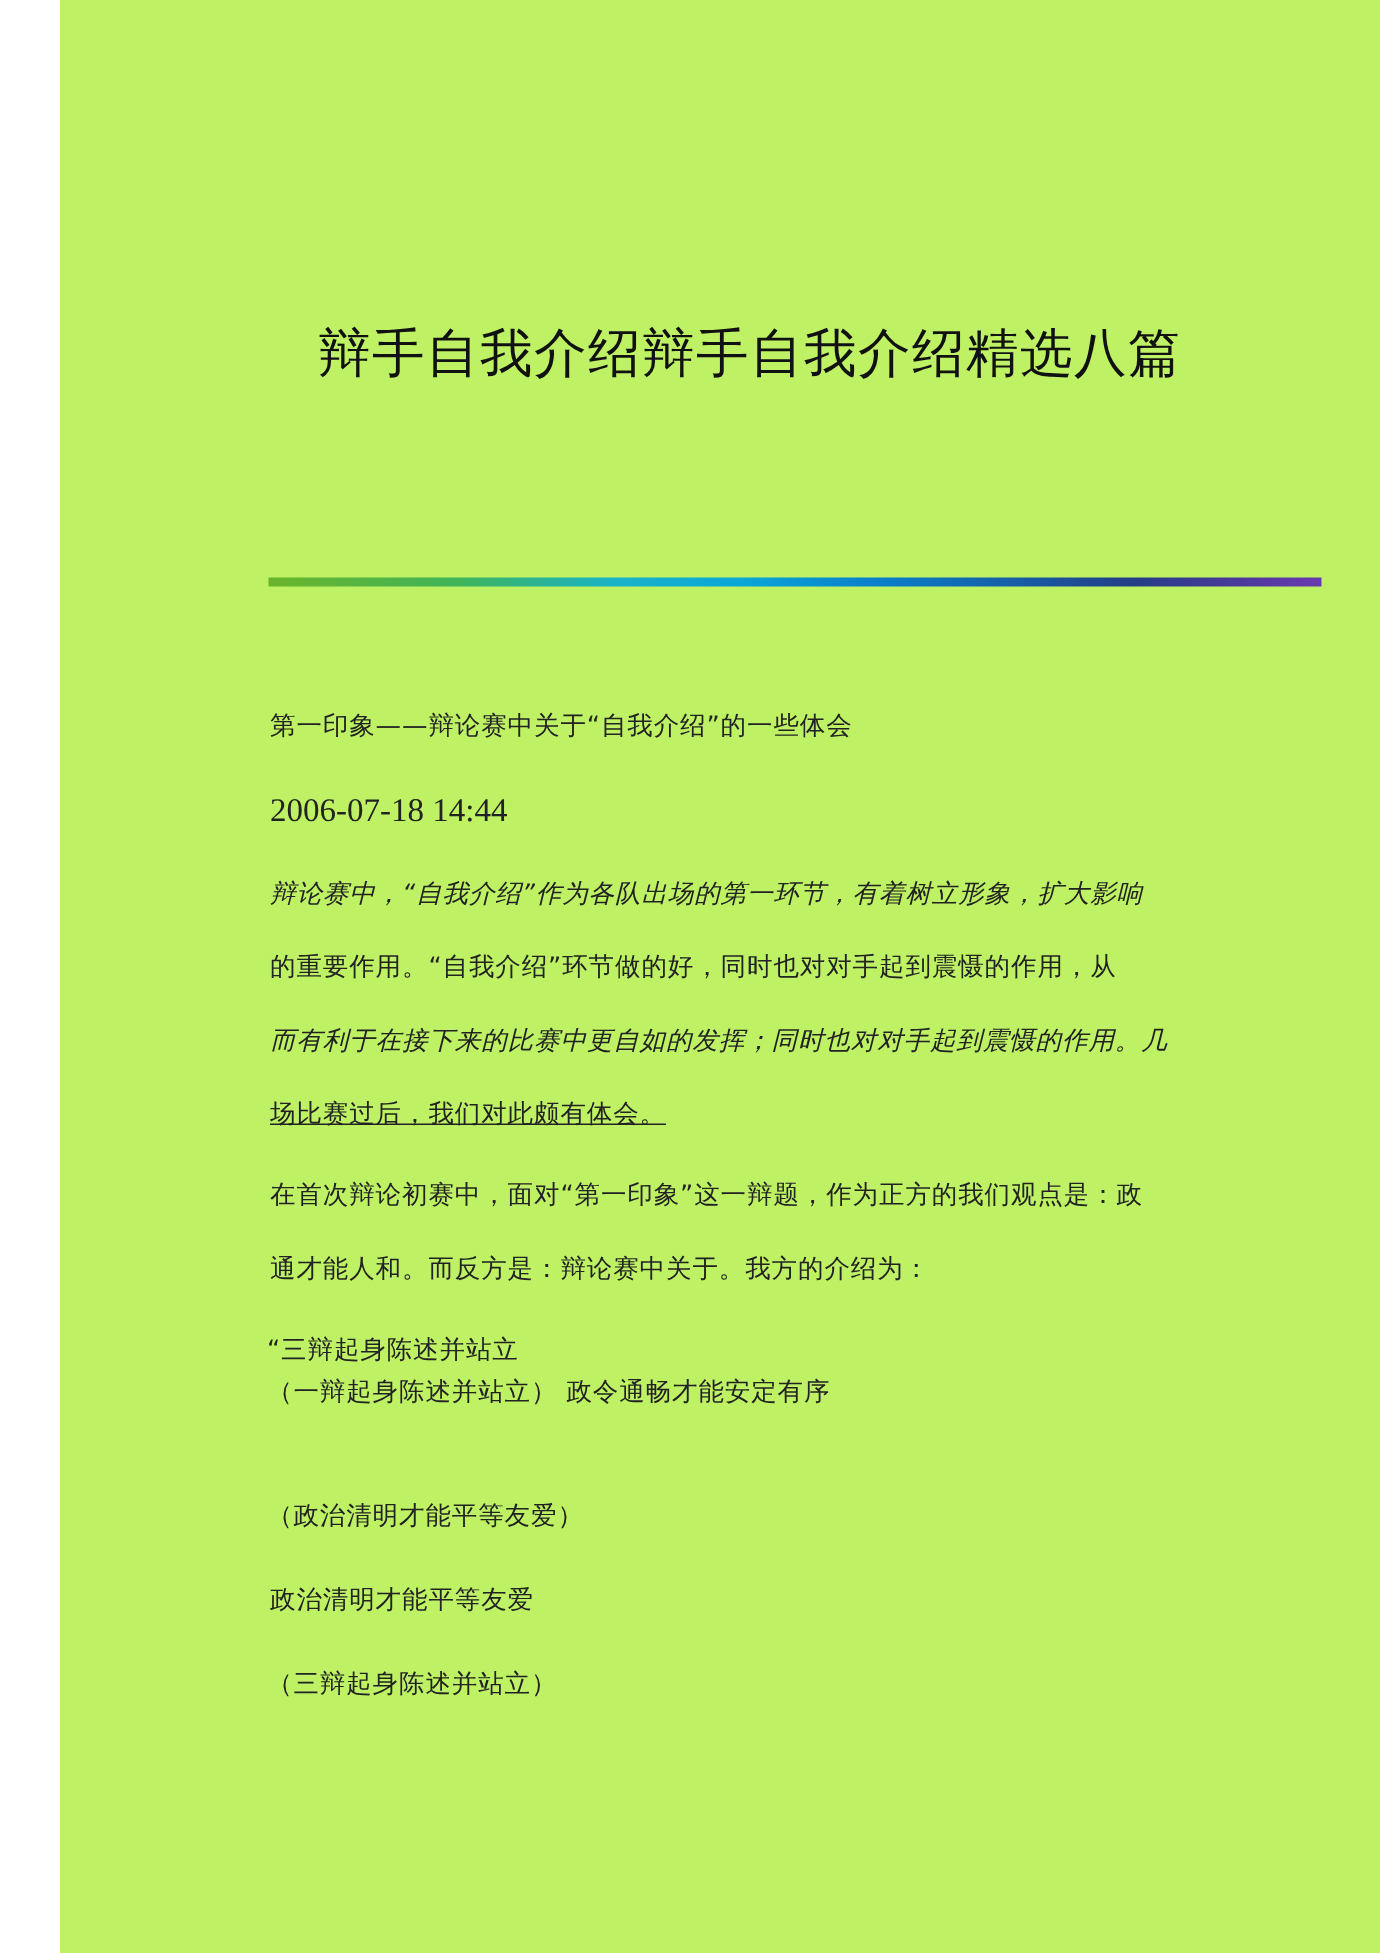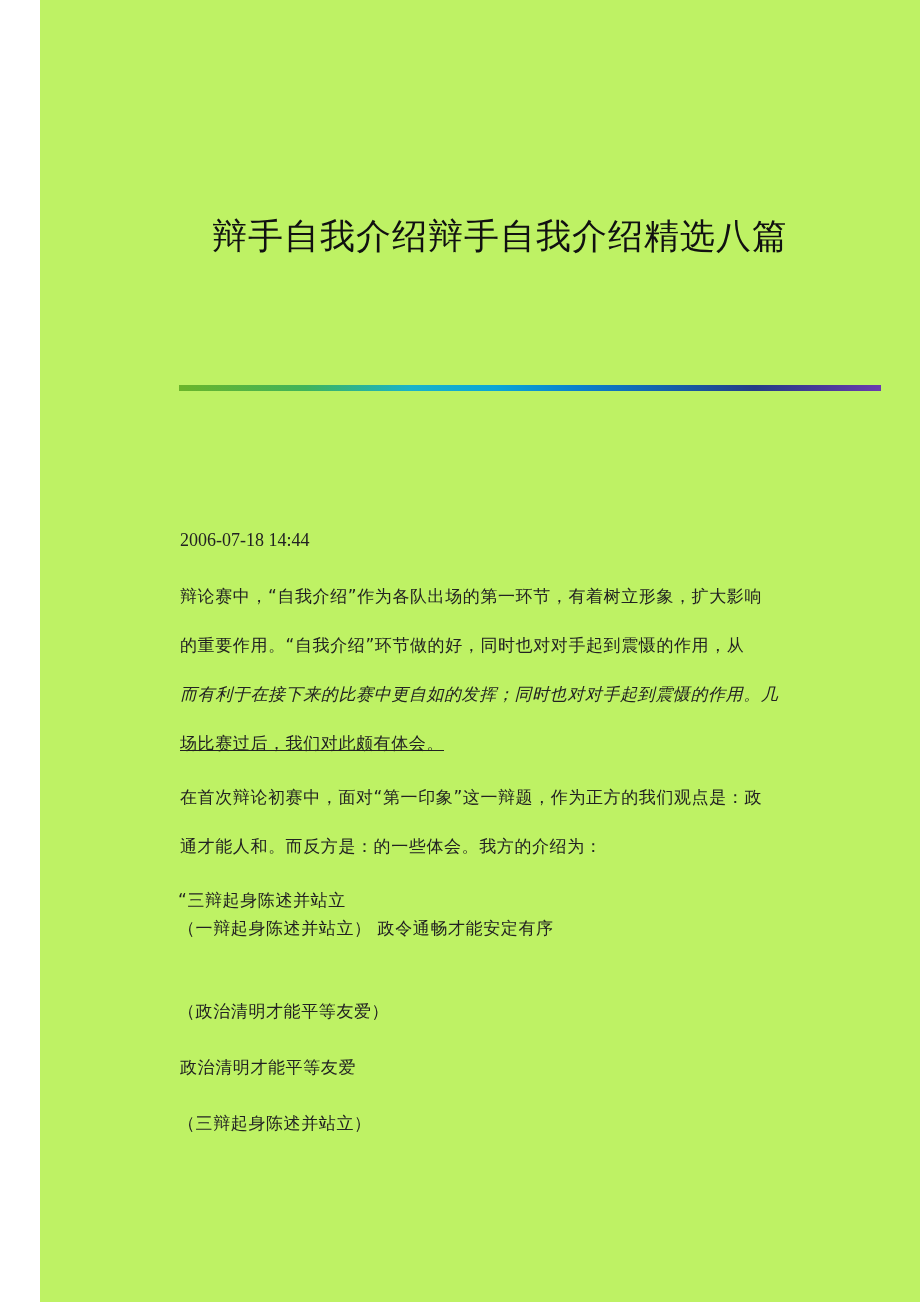--- a/index.html
+++ b/index.html
@@ -61,33 +61,34 @@
   </style>
 </head>
 <body>
 
 <div class="page">
 
   <h1 class="doc-title">辩手自我介绍辩手自我介绍精选八篇</h1>
 
   <div class="title-rule"></div>
 
+  <div class="para-line" style="top:471px;">第一印象——辩论赛中关于“自我介绍”的一些体会</div>
 
-  <div class="para-line mono" style="top:527px; font-size:18px;">2006-07-18 14:44</div>
+  <div class="para-line mono" style="top:527px; font-size:22px;">2006-07-18 14:44</div>
 
   <div>
-    <div class="para-line" style="top:583px;">辩论赛中，“自我介绍”作为各队出场的第一环节，有着树立形象，扩大影响</div>
+    <div class="para-line" style="top:583px;font-style:italic;">辩论赛中，“自我介绍”作为各队出场的第一环节，有着树立形象，扩大影响</div>
     <div class="para-line" style="top:632px;">的重要作用。“自我介绍”环节做的好，同时也对对手起到震慑的作用，从</div>
     <div class="para-line" style="top:681px;font-style:italic;">而有利于在接下来的比赛中更自如的发挥；同时也对对手起到震慑的作用。几</div>
     <div class="para-line" style="top:730px;text-decoration:underline;">场比赛过后，我们对此颇有体会。</div>
   </div>
 
   <div>
     <div class="para-line" style="top:784px;">在首次辩论初赛中，面对“第一印象”这一辩题，作为正方的我们观点是：政</div>
-    <div class="para-line" style="top:833px;">通才能人和。而反方是：的一些体会。我方的介绍为：</div>
+    <div class="para-line" style="top:833px;">通才能人和。而反方是：辩论赛中关于。我方的介绍为：</div>
   </div>
 
   <div>
     <div class="para-line" style="top:887px; left:138px;">“三辩起身陈述并站立</div>
     <div class="para-line" style="top:915px; left:138px;">（一辩起身陈述并站立） 政令通畅才能安定有序</div>
     <div class="para-line" style="top:998px; left:138px;">（政治清明才能平等友爱）</div>
     <div class="para-line" style="top:1054px;">政治清明才能平等友爱</div>
     <div class="para-line" style="top:1110px; left:138px;">（三辩起身陈述并站立）</div>
   </div>
 

